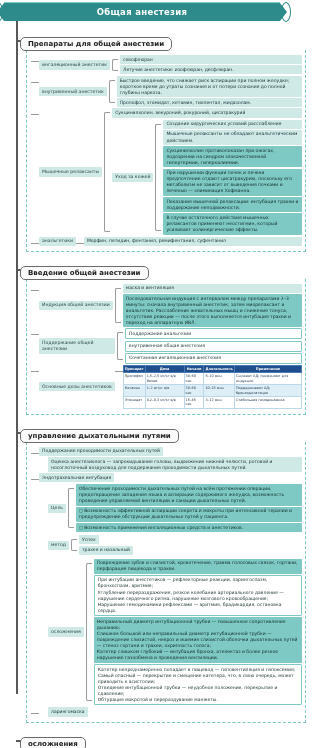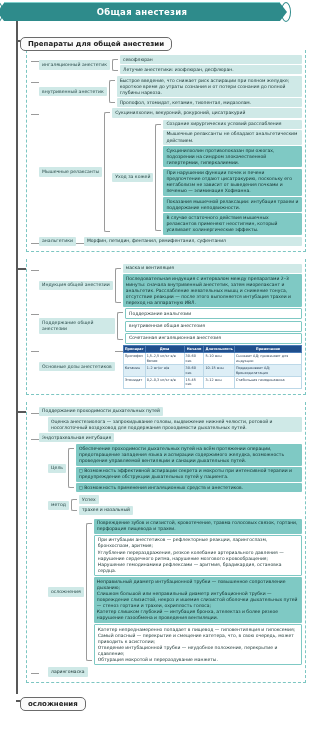--- a/index.html
+++ b/index.html
@@ -154,20 +154,21 @@
       <div class="kids">
         <div class="box">Морфин, петидин, фентанил, ремифентанил, суфентанил</div>
       </div>
     </div>
 
   </div>
 </div>
 
 <div class="section" style="margin-top:8px;">
   <div class="sec-connect"></div>
+  <div class="sec-head">Введение общей анестезии</div>
   <div class="sec-body">
 
     <div class="row">
       <div class="dash"></div>
       <div class="lbl">Индукция общей анестезии</div>
       <div class="brace"></div>
       <div class="kids">
         <div class="box">маска и вентиляция</div>
         <div class="box deep">Последовательная индукция с интервалом между препаратами 2–3 минуты: сначала внутривенный анестетик, затем миорелаксант и анальгетик. Расслабление жевательных мышц и снижение тонуса, отсутствие реакции — после этого выполняется интубация трахеи и переход на аппаратную ИВЛ.</div>
       </div>
@@ -224,20 +225,21 @@
           </tbody>
         </table>
       </div>
     </div>
 
   </div>
 </div>
 
 <div class="section" style="margin-top:8px;">
   <div class="sec-connect"></div>
+  <div class="sec-head">управление дыхательными путями</div>
   <div class="sec-body">
 
     <div class="row">
       <div class="dash"></div>
       <div class="kids">
         <div class="box" style="align-self:flex-start;">Поддержание проходимости дыхательных путей</div>
         <div class="box" style="margin-left:9px;">Оценка анестезиолога — запрокидывание головы, выдвижение нижней челюсти, ротовой и носоглоточный воздуховод для поддержания проходимости дыхательных путей.</div>
       </div>
     </div>
 

